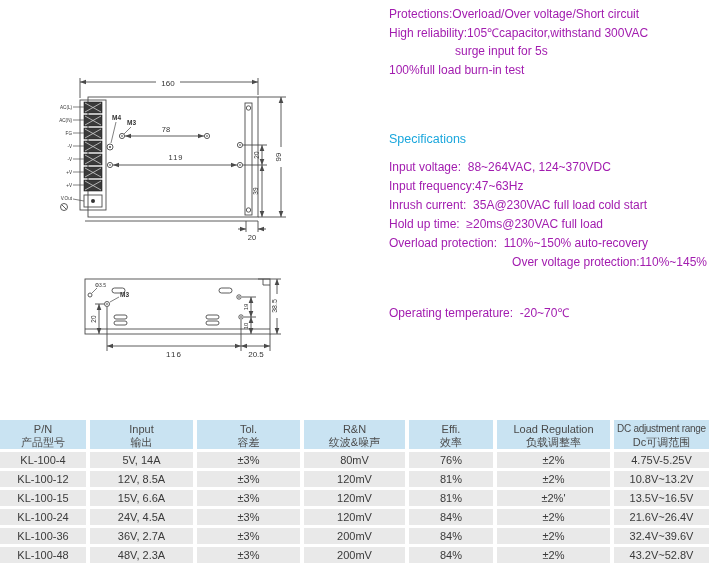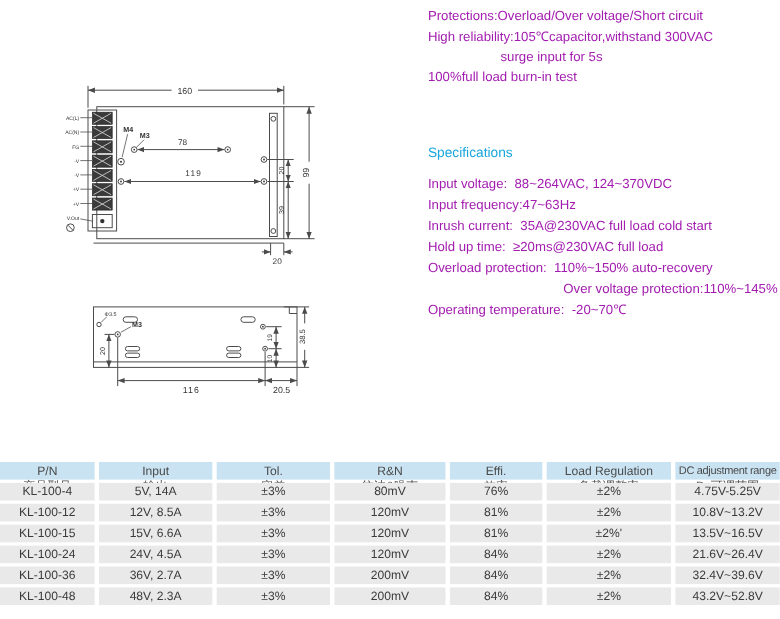--- a/index.html
+++ b/index.html
@@ -9,21 +9,21 @@
   .textblock{position:absolute;width:318px;}
   .features{left:389px;top:5px;}
   .specs{left:389px;top:132px;}
   .heading{font-size:12.5px;font-weight:400;color:#1ba7dd;margin:0 0 7px 0;}
   .tline{font-size:12px;color:#a21caf;line-height:18.5px;white-space:pre;}
   .tline.indent{padding-left:66px;}
   
   .spec-table{position:absolute;left:0;top:420px;width:709px;}
   .trow{display:grid;grid-template-columns:86px 103px 103px 101px 84px 113px 95px;
         column-gap:4px;margin-bottom:3px;}
-  .th{background:#c9e3f2;height:16px;text-align:center;padding-top:2px;box-sizing:border-box;}
+  .th{background:#c9e3f2;height:29px;text-align:center;padding-top:2px;box-sizing:border-box;}
   .th .en{font-size:11px;line-height:14px;color:#4a4a4a;white-space:nowrap;}
   .th .zh{font-size:11px;line-height:12px;color:#4a4a4a;white-space:nowrap;}
   .th.th-tight .en{font-size:10px;letter-spacing:-0.3px;}
   .td{background:#e9e9e9;height:16px;line-height:16px;text-align:center;
       font-size:11px;color:#3a3a3a;white-space:nowrap;}
   
   svg text{font-family:"Liberation Sans",sans-serif;fill:#333;}
 </style>
 </head>
 <body>
@@ -219,21 +219,21 @@
   </div>
 
   <div class="textblock specs">
     <h3 class="heading" style="margin-bottom:12px;">Specifications</h3>
     <div class="tline" style="line-height:19px;">Input voltage:  88~264VAC, 124~370VDC</div>
     <div class="tline" style="line-height:19px;">Input frequency:47~63Hz</div>
     <div class="tline" style="line-height:19px;">Inrush current:  35A@230VAC full load cold start</div>
     <div class="tline" style="line-height:19px;">Hold up time:  ≥20ms@230VAC full load</div>
     <div class="tline" style="line-height:19px;">Overload protection:  110%~150% auto-recovery</div>
     <div class="tline" style="line-height:19px;text-align:right;">Over voltage protection:110%~145%</div>
-    <div class="tline" style="line-height:19px;">Operating temperature:  -20~70℃</div>
+    <div class="tline" style="line-height:19px;margin-top:32px;">Operating temperature:  -20~70℃</div>
   </div>
 
   <div class="spec-table">
     <div class="trow">
       <div class="th">
         <div class="en">P/N</div>
         <div class="zh">产品型号</div>
       </div>
       <div class="th">
         <div class="en">Input</div>

